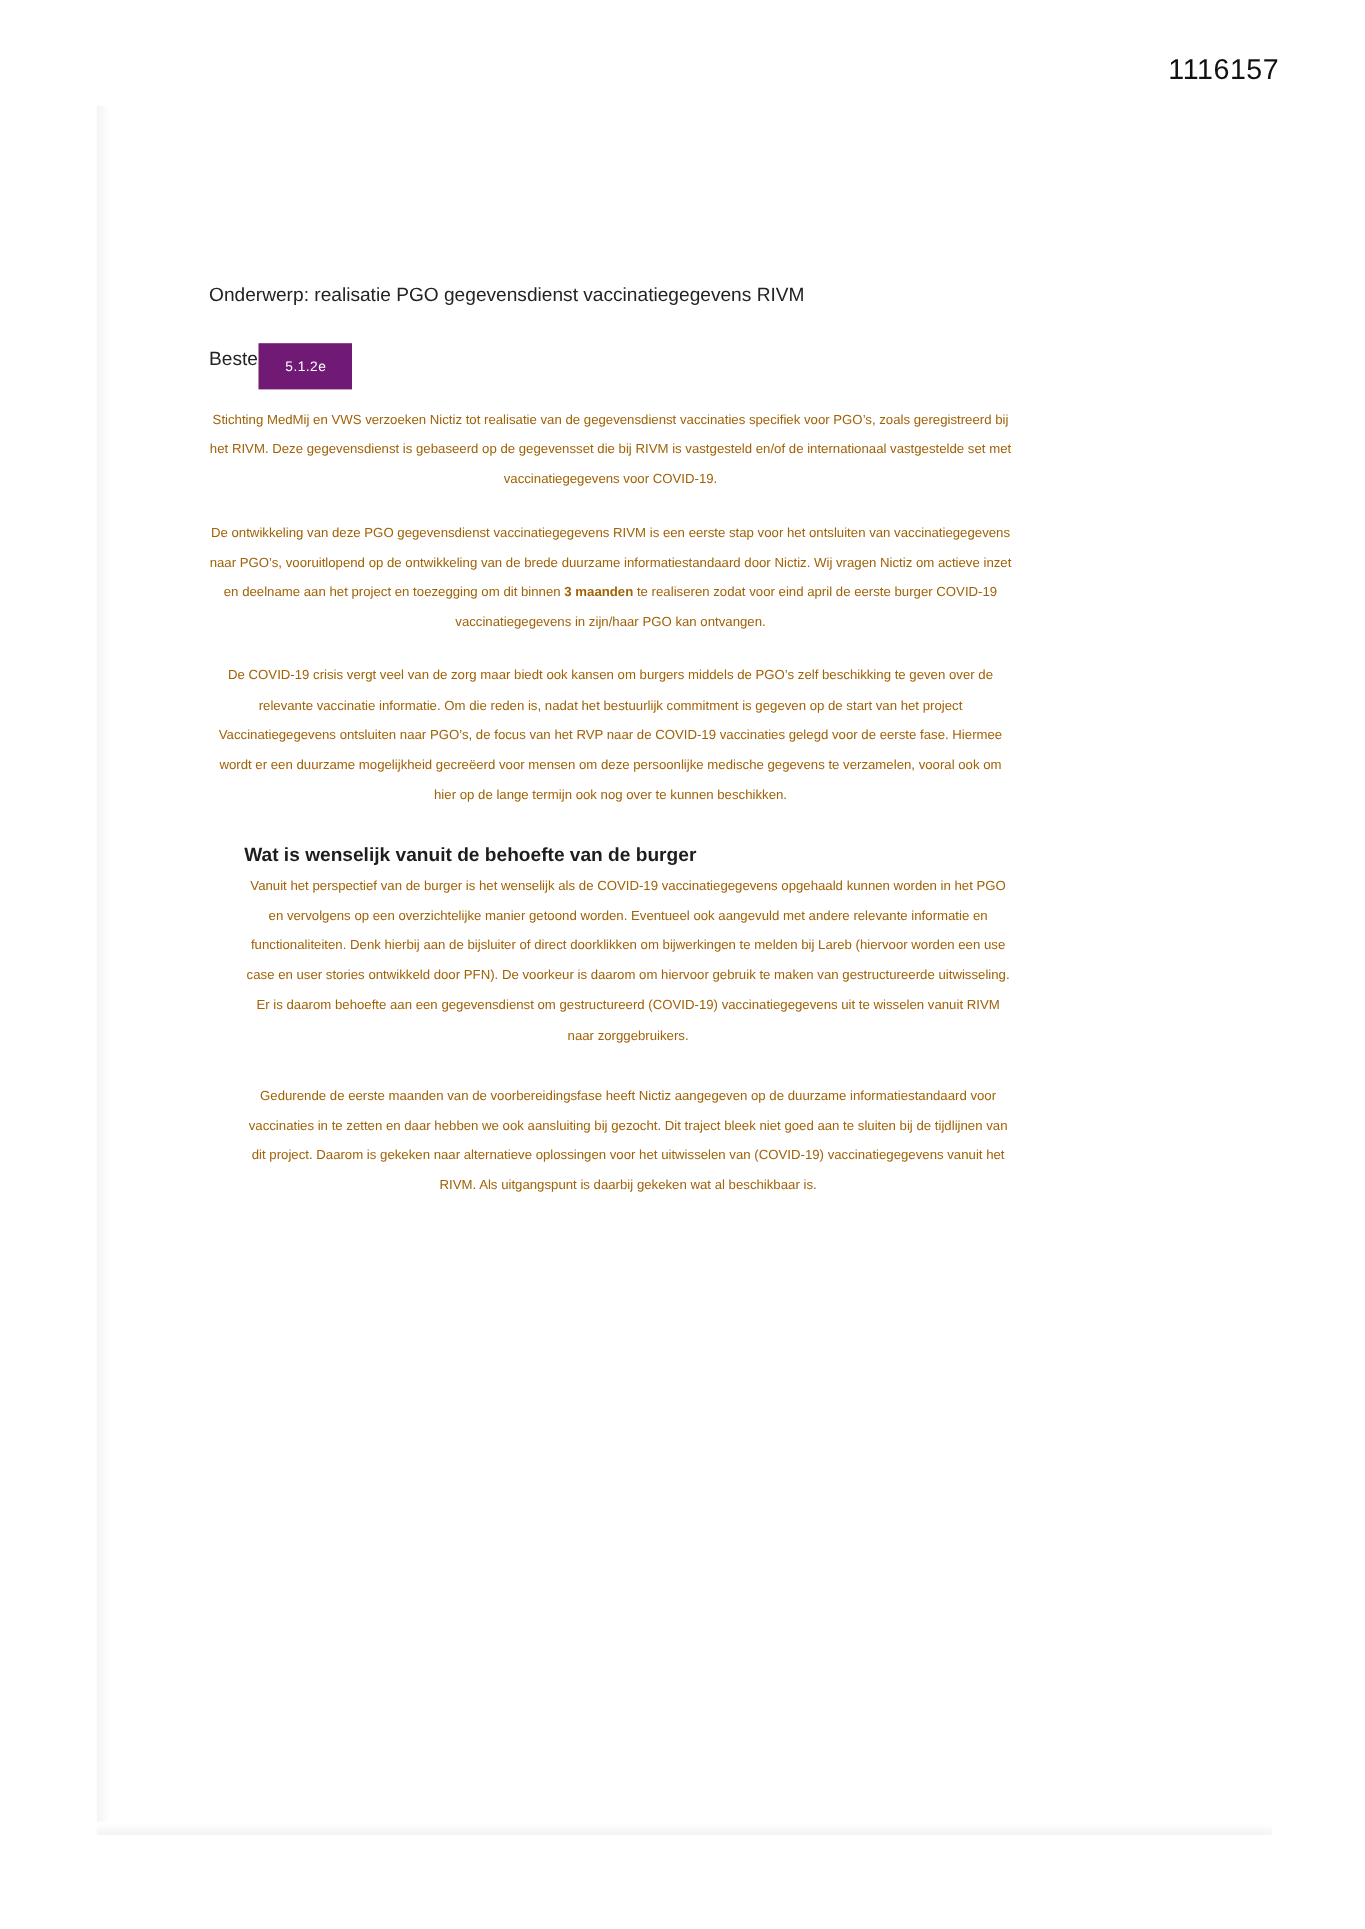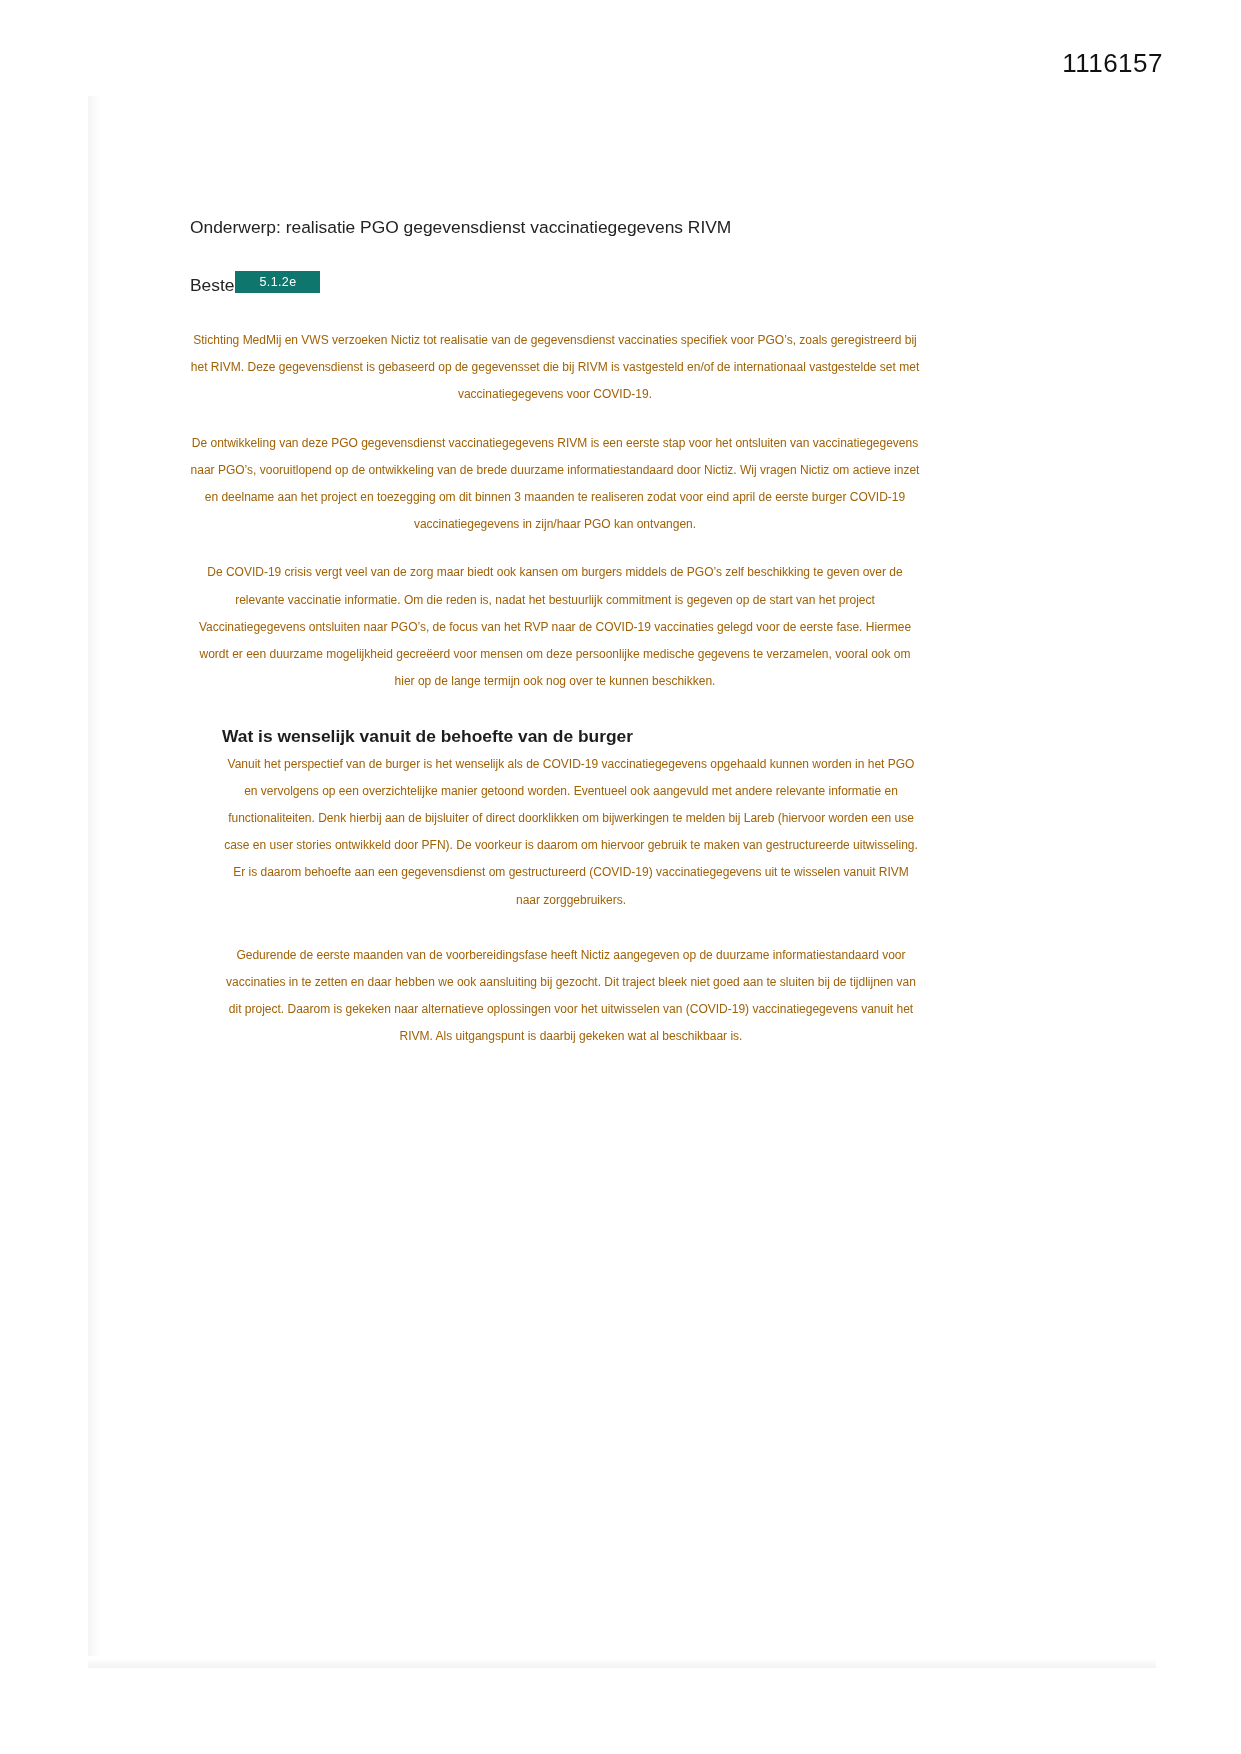--- a/index.html
+++ b/index.html
@@ -57,38 +57,39 @@
     left: 190px;
     top: 214px;
     width: 730px;
   }
 
   .meta-line {
     font-size: 17.4px;
     line-height: 27px;
     color: #232323;
     white-space: nowrap;
+    margin-top: 41px;
   }
 
   .salutation-row {
     margin-top: 30px;
     display: flex;
     align-items: flex-start;
     height: 30px;
   }
   .salutation-text {
     font-size: 17.4px;
     line-height: 28px;
     color: #232323;
   }
   .redaction-box {
     margin-left: 1px;
     width: 85px;
-    height: 22px;
-    background: #0f766e;
+    height: 42px;
+    background: #701a75;
     display: flex;
     align-items: center;
     justify-content: center;
   }
   .redaction-label {
     color: #ffffff;
     font-size: 12.5px;
     letter-spacing: 0.4px;
     line-height: 1;
   }
@@ -117,21 +118,21 @@
     color: #1d1d1d;
   }
   .heading-block {
     margin-top: 28px;
     margin-left: 32px;
   }
   .heading-block p.para {
     margin-top: 0;
   }
 
-  b, strong { font-weight: normal; }
+  b, strong { font-weight: bold; }
 </style>
 </head>
 <body>
 
 <div class="page">
 
   <div class="scan-shade-left"></div>
   <div class="scan-shade-bottom"></div>
 
   <div class="page-number">1116157</div>

